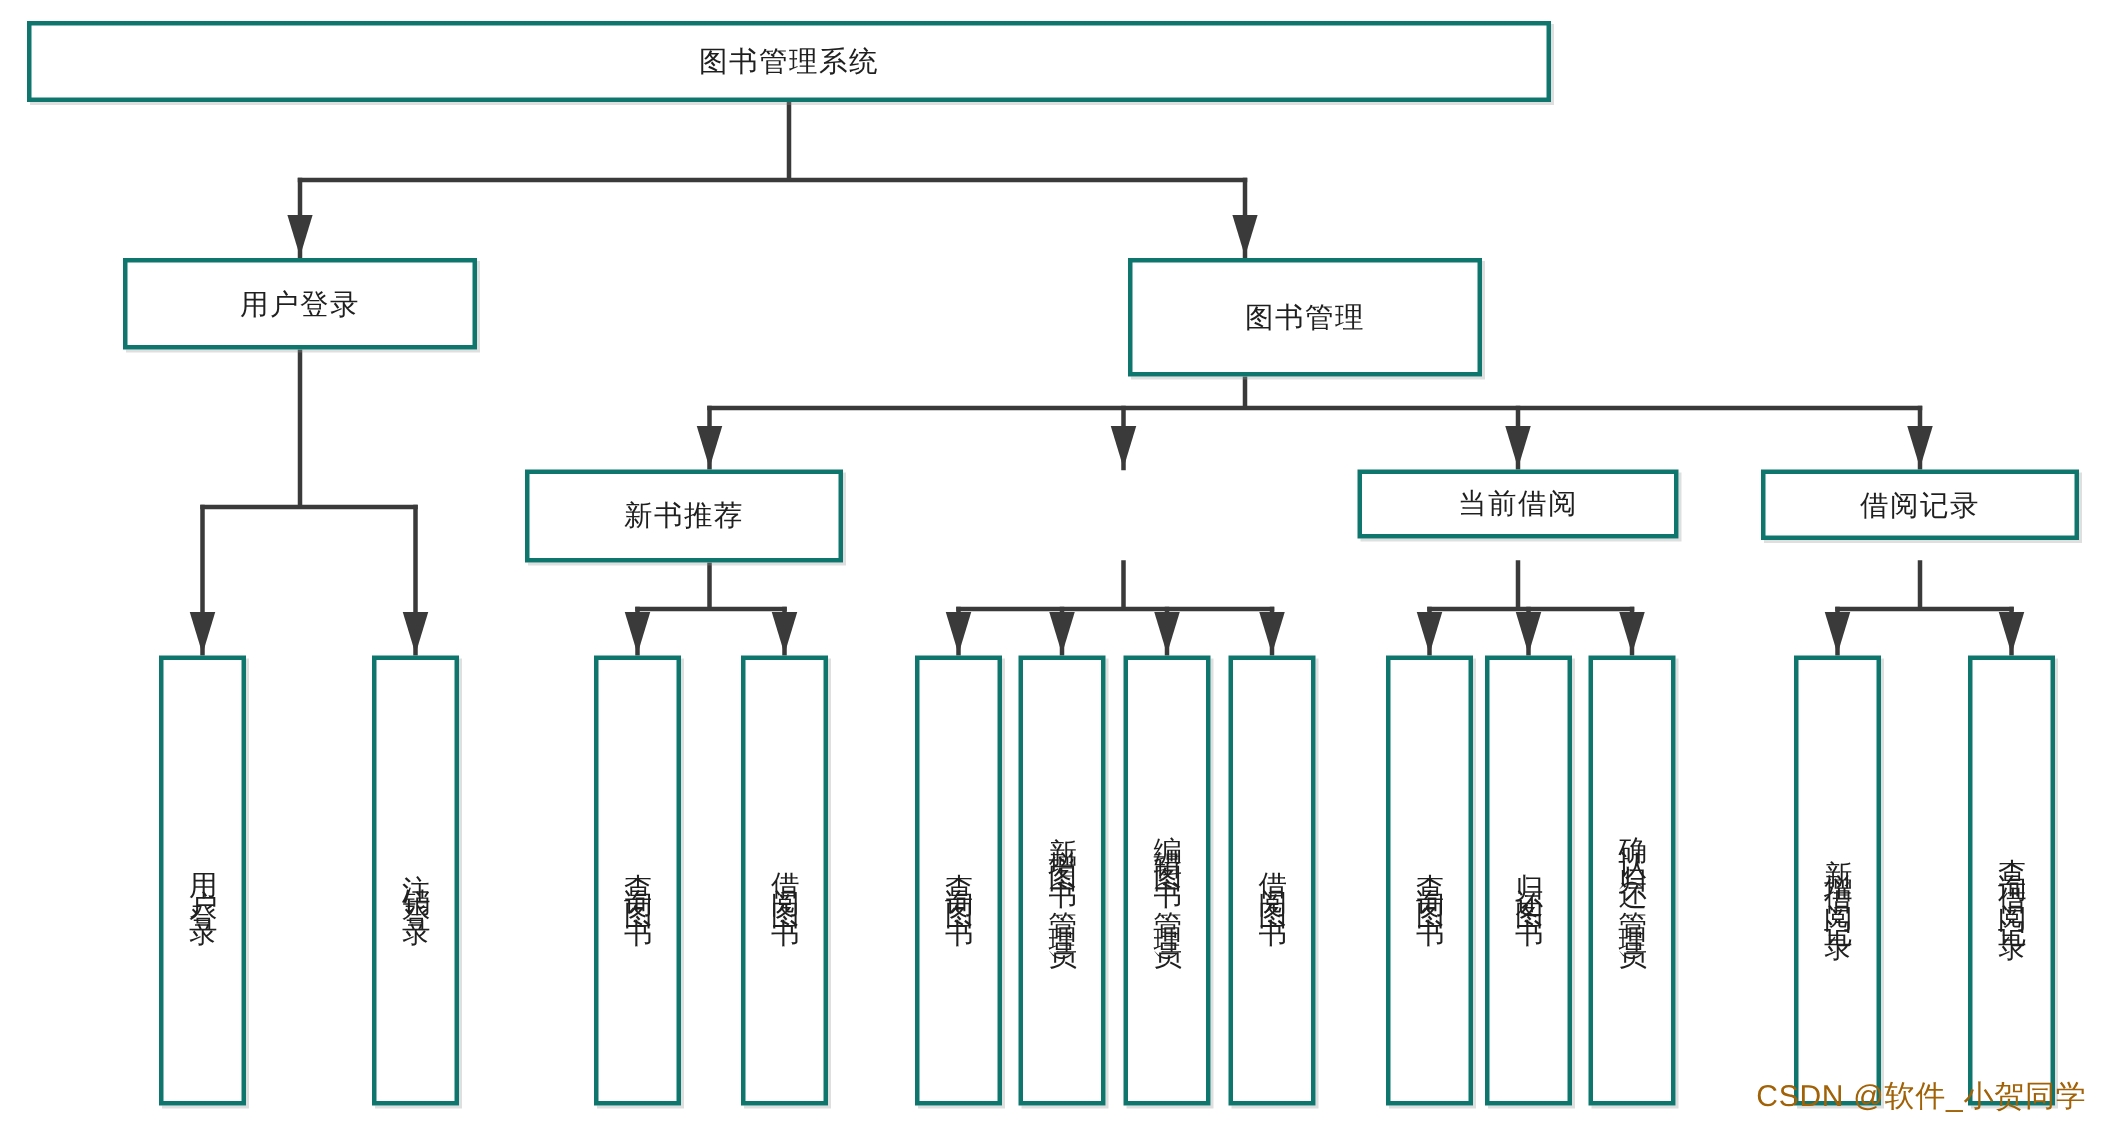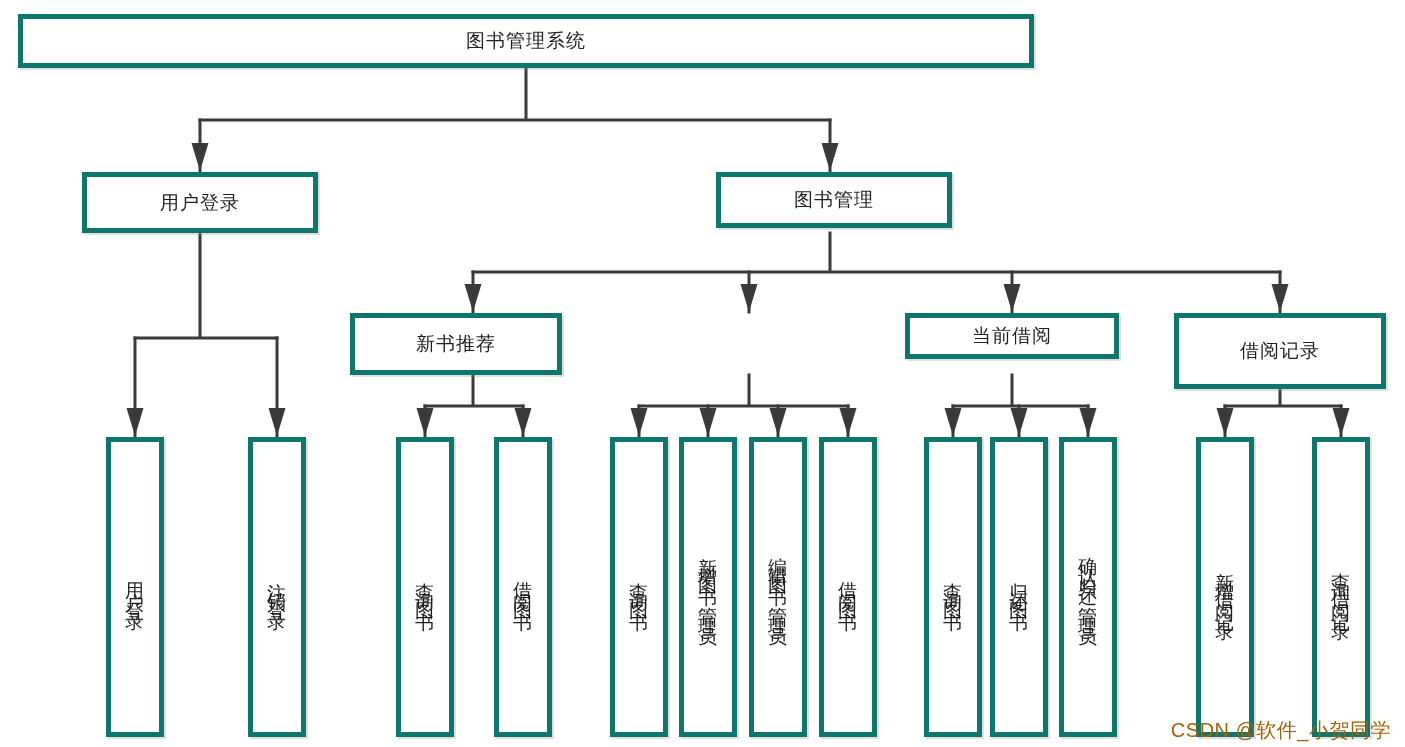--- a/index.html
+++ b/index.html
@@ -8,21 +8,21 @@
     width:1405px; height:747px;
     background:#ffffff;
     overflow:hidden;
     font-family:"Liberation Sans","DejaVu Sans",sans-serif;
   }
   #wires { position:absolute; left:0; top:0; width:1405px; height:747px; }
   .box {
     position:absolute;
     box-sizing:border-box;
     background:#ffffff;
-    border:5px solid #0f766e;
+    border:3px solid #0f766e;
     box-shadow:2px 2px 0 rgba(150,150,150,0.30);
     display:flex; align-items:center; justify-content:center;
     color:#1f1f1f;
   }
   .hbox .lbl { font-size:19px; letter-spacing:1px; white-space:nowrap; }
   .vbox .lbl {
     writing-mode:vertical-rl;
     font-size:19px;
     letter-spacing:10px;
     line-height:1;
@@ -80,31 +80,31 @@
     </g>
   </svg>
 
   <div class="box hbox" style="left:18px;top:14px;width:1016px;height:54px">
     <span class="lbl">图书管理系统</span>
   </div>
 
   <div class="box hbox" style="left:82px;top:172px;width:236px;height:61px">
     <span class="lbl">用户登录</span>
   </div>
-  <div class="box hbox" style="left:716px;top:172px;width:236px;height:56px">
+  <div class="box hbox" style="left:752px;top:172px;width:236px;height:79px">
     <span class="lbl">图书管理</span>
   </div>
 
   <div class="box hbox" style="left:350px;top:313px;width:212px;height:62px">
     <span class="lbl">新书推荐</span>
   </div>
   <div class="box hbox" style="left:905px;top:313px;width:214px;height:46px">
     <span class="lbl">当前借阅</span>
   </div>
-  <div class="box hbox" style="left:1174px;top:313px;width:212px;height:76px">
+  <div class="box hbox" style="left:1174px;top:313px;width:212px;height:47px">
     <span class="lbl">借阅记录</span>
   </div>
 
   <div class="box vbox" style="left:106px;top:437px;width:58px;height:300px">
     <span class="lbl">用户登录</span>
   </div>
   <div class="box vbox" style="left:248px;top:437px;width:58px;height:300px">
     <span class="lbl">注销登录</span>
   </div>
 

